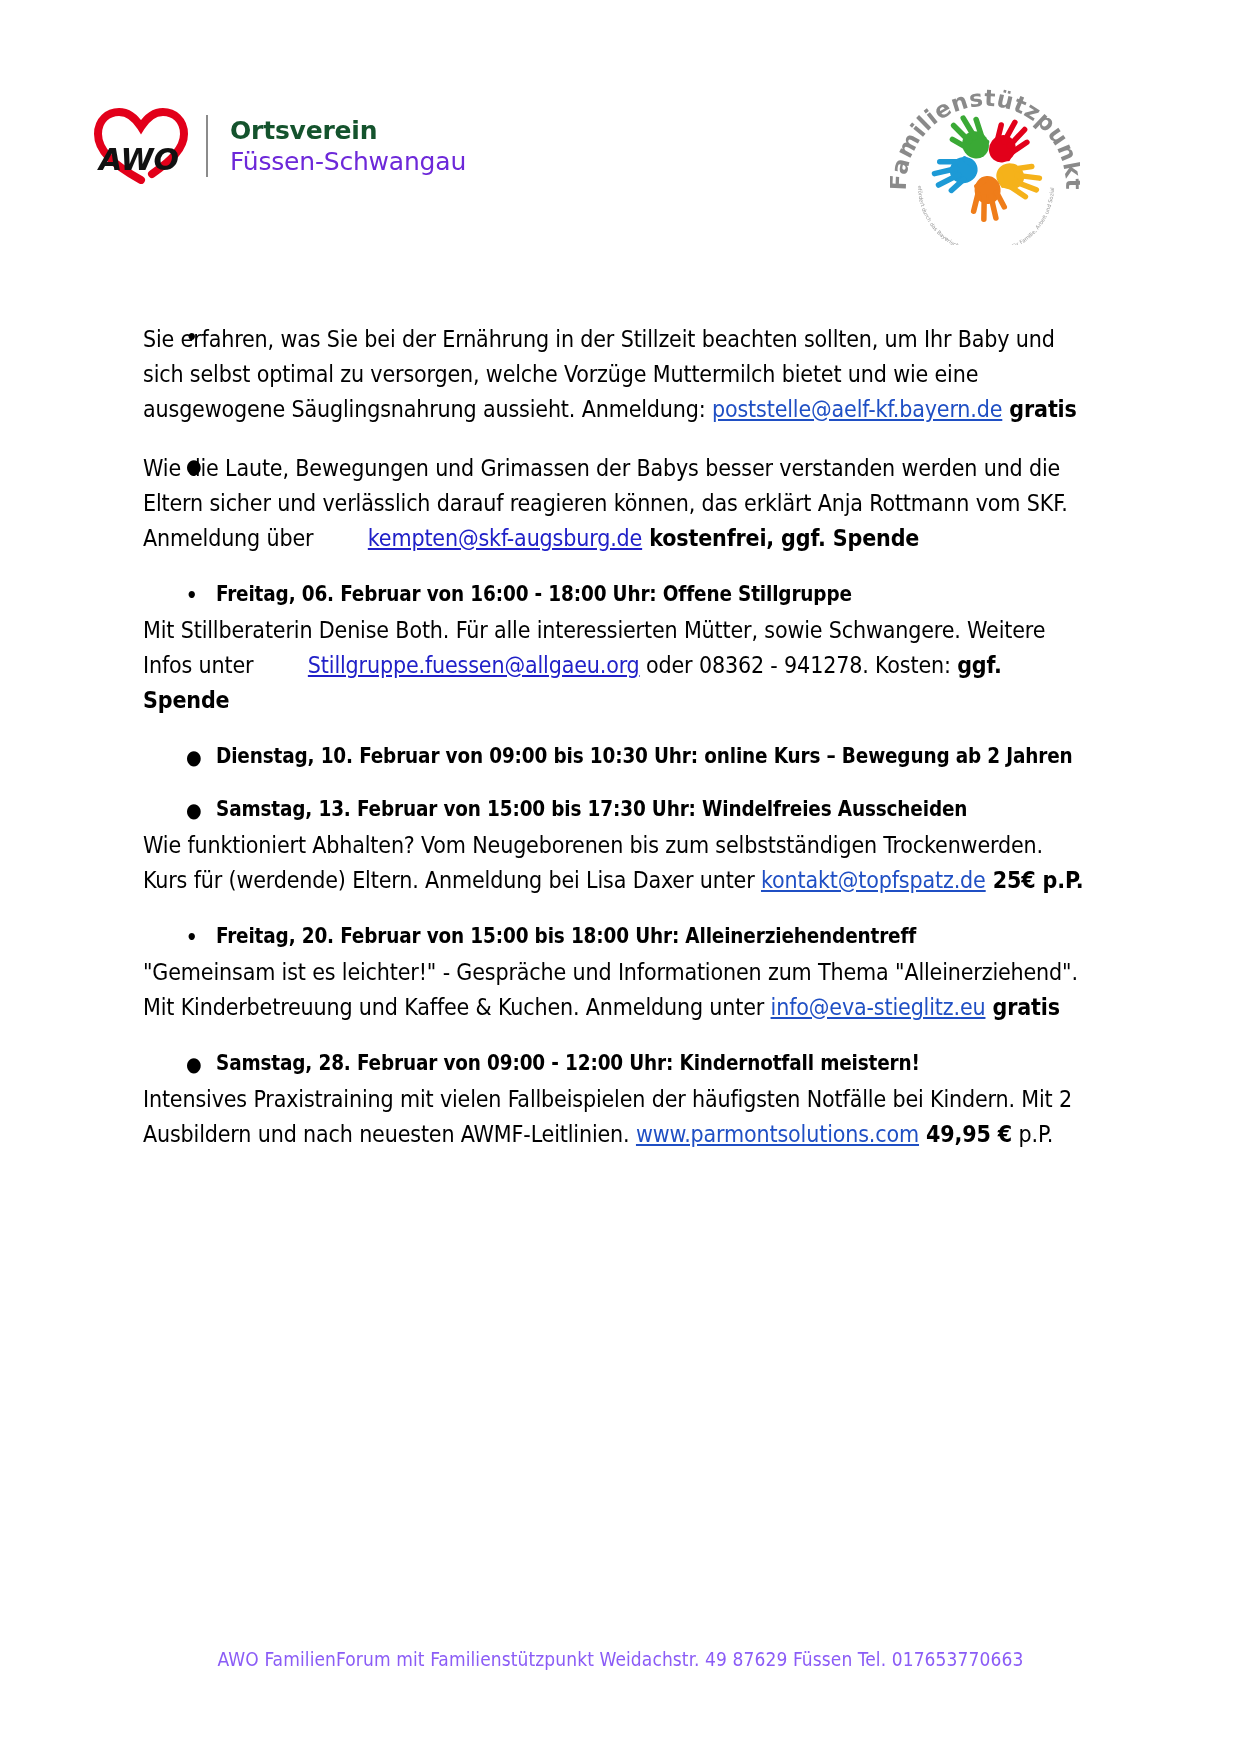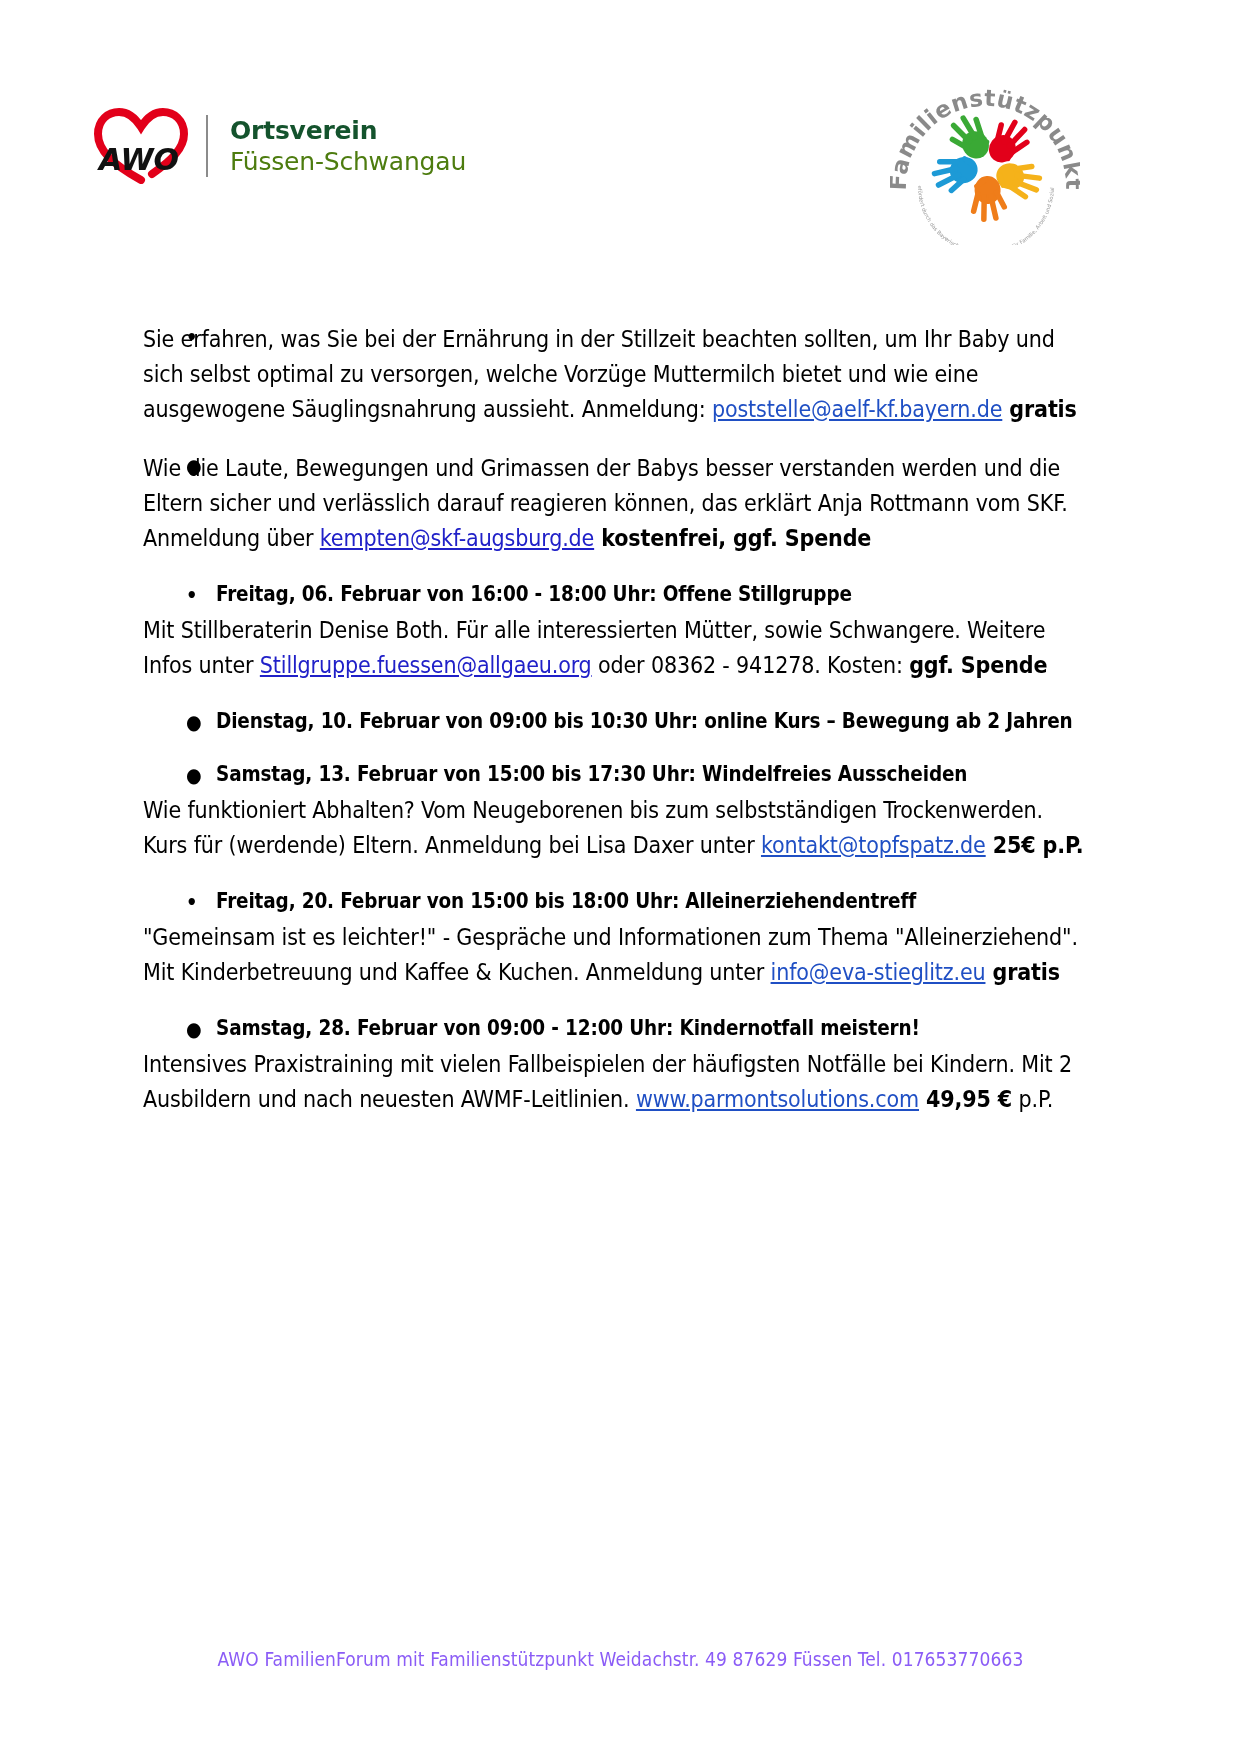--- a/index.html
+++ b/index.html
@@ -57,21 +57,21 @@
     font-family: "DejaVu Sans", sans-serif;
     font-size: 25px;
     font-weight: bold;
     color: #14532d;
     letter-spacing: -0.2px;
   }
   .awo-text .line2 {
     font-family: "DejaVu Sans", sans-serif;
     font-size: 25px;
     font-weight: normal;
-    color: #4d7c0f;
+    color: #6d28d9;
     letter-spacing: -0.2px;
   }
 
   
   .fsp-logo {
     position: absolute;
     left: 890px;
     top: 80px;
     width: 190px;
     height: 165px;
@@ -117,20 +117,21 @@
     margin: 0;
     color: #000;
   }
   .event-body b, .event-heading b { font-weight: bold; }
   a.doclink {
     color: #1f4fc4;
     text-decoration: underline;
   }
   a.doclink.violet {
     color: #2020c8;
+    margin-left: 48px;
   }
 
   
   .footer {
     position: absolute;
     left: 0;
     bottom: 85px;
     width: 1241px;
     text-align: center;
     font-family: "DejaVu Sans Condensed", "Liberation Sans Narrow", "Liberation Sans", sans-serif;

